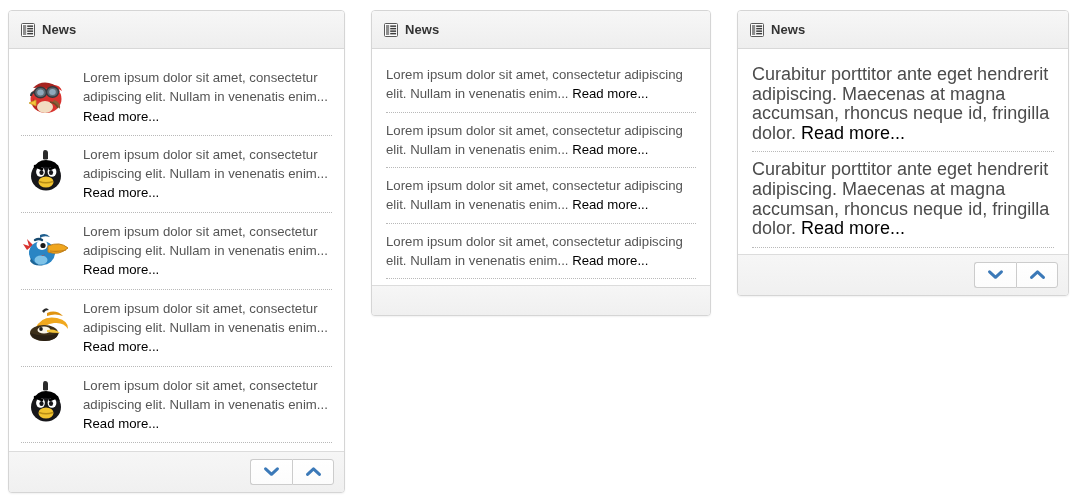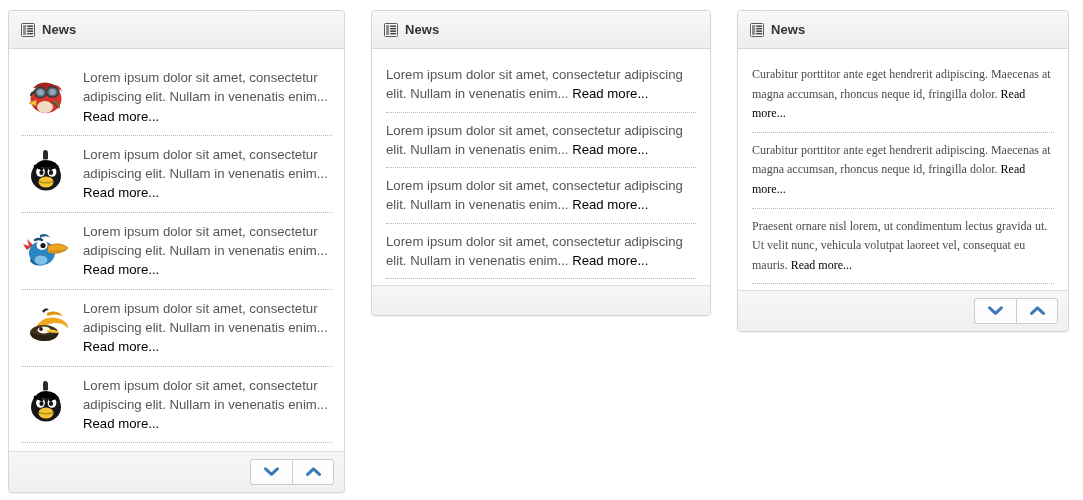--- a/index.html
+++ b/index.html
@@ -84,21 +84,21 @@
   .avatar svg { display:block; width: 52px; height: 52px; }
 
   .news-text {
     font-size: 13.2px;
     line-height: 19.3px;
     color: #555555;
     padding-top: 1px;
   }
   .panel-1 .news-text { max-width: 250px; }
   .panel-2 .news-text { font-size: 13.2px; line-height: 19.3px; }
-  .panel-3 .news-text { font-size: 12px; line-height: 19.6px; color: #4c4c4c; font-family: Liberation Serif, serif; }
+  .panel-3 .news-text { font-size: 18px; line-height: 19.6px; color: #4c4c4c; }
 
   .read-more {
     color: #000000;
     text-decoration: none;
     cursor: pointer;
   }
 
   
   .panel-foot {
     min-height: 40px;
@@ -306,23 +306,20 @@
         </span>
         <span class="panel-title">News</span>
       </div>
       <div class="panel-body">
         <div class="news-item plain">
           <div class="news-text"><span>Curabitur porttitor ante eget hendrerit adipiscing. Maecenas at magna accumsan, rhoncus neque id, fringilla dolor. </span><a class="read-more">Read more...</a></div>
         </div>
         <div class="news-item plain">
           <div class="news-text"><span>Curabitur porttitor ante eget hendrerit adipiscing. Maecenas at magna accumsan, rhoncus neque id, fringilla dolor. </span><a class="read-more">Read more...</a></div>
         </div>
-        <div class="news-item plain">
-          <div class="news-text"><span>Praesent ornare nisl lorem, ut condimentum lectus gravida ut. Ut velit nunc, vehicula volutpat laoreet vel, consequat eu mauris. </span><a class="read-more">Read more...</a></div>
-        </div>
       </div>
       <div class="panel-foot">
         <div class="btn-group">
           <button class="nav-btn">
             <span style="display: inline-flex;">
               <svg id="tpl-chevron-down-icon" width="15" height="10" viewBox="0 0 15 10" xmlns="http://www.w3.org/2000/svg">
     <path d="M1.6 1.8 L7.5 7.3 L13.4 1.8" fill="none" stroke="#3b79b8" stroke-width="3" stroke-linecap="round" stroke-linejoin="round"></path>
   </svg>
             </span>
           </button>

